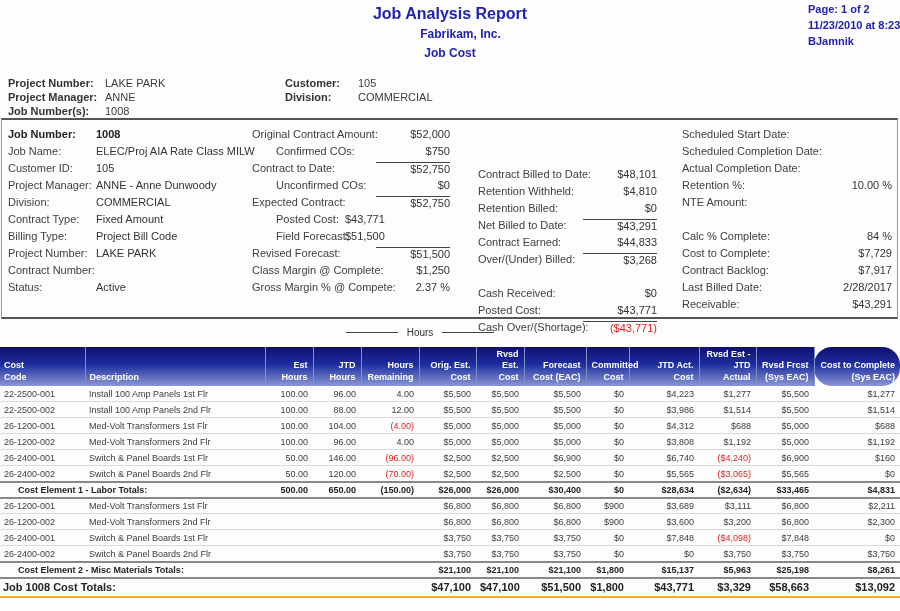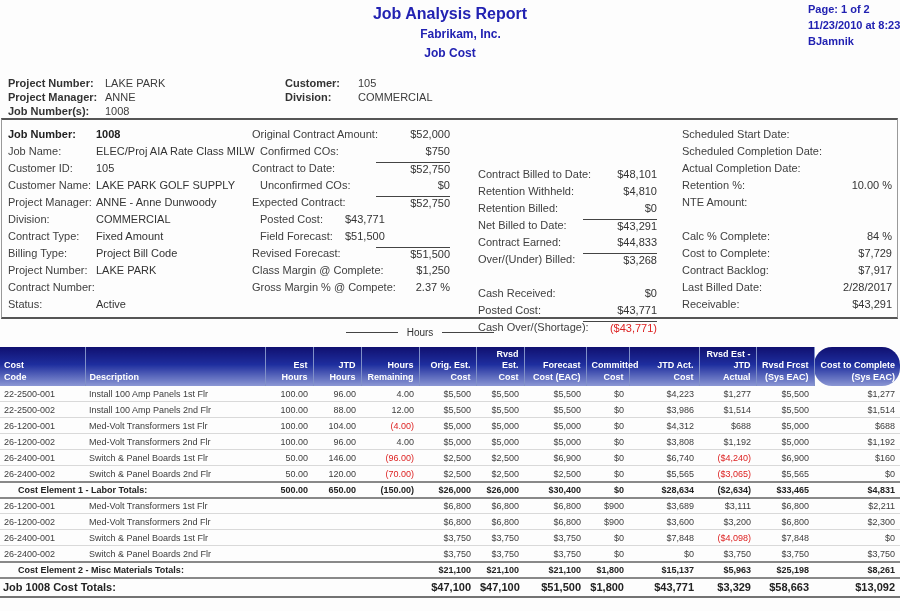--- a/index.html
+++ b/index.html
@@ -27,21 +27,21 @@
   .detail-box { position:absolute; top:118px; left:1px; width:897px; height:201px;
     border-top:2px solid #555; border-bottom:2px solid #555; border-left:1px solid #999; border-right:1px solid #999;
     background:#fdfdfd; }
   .dcol { position:absolute; top:7px; font-size:11px; }
   .dcol1 { left:6px;  width:244px; }
   .dcol2 { left:250px; width:198px; }
   .dcol3 { left:476px; width:179px;margin-top:40px; }
   .dcol4 { left:680px; width:210px; }
   .drow { position:relative; height:17px; }
   .dlab { position:absolute; left:0; top:1px; color:#404040; white-space:nowrap; }
-  .dlab.ind { left:8px; }
+  .dlab.ind { left:24px; }
   .dval { position:absolute; right:0; top:1px; width:74px; text-align:right; color:#333; white-space:nowrap; }
   .dval.la { border-top:1px solid #444; }
   .dval.vl { left:93px; right:auto; text-align:left; }
   .dcol1 .dval { left:88px; right:auto; width:auto; text-align:left; }
   .b { font-weight:bold; color:#222; }
   .neg { color:#dd2222; }
 
   
   .hours-divider { position:absolute; top:327px; left:300px; width:240px; display:flex; align-items:center; justify-content:center; font-size:10px; color:#333; }
   .hline { display:inline-block; width:52px; height:1px; background:#444; margin:0 9px; }
@@ -55,21 +55,21 @@
   .cost-table thead th:last-child { border-right:none;border-radius:18px; }
   .cost-table th.tl { text-align:left; padding-left:4px; }
   .cost-table th.tr { text-align:right; }
   .cost-table td { height:16px; padding:1px 5px 1px 4px; white-space:nowrap; overflow:hidden; color:#3c3c3c; }
   .cost-table td.tr { text-align:right; }
   .cost-table td.tl { text-align:left; }
   .cost-table tr.data td { border-top:1px solid #d9d9d9; }
   .cost-table tbody tr:first-child td { border-top:none; }
   .cost-table tr.subtotal td { border-top:2px solid #888; border-bottom:2px solid #888; font-weight:bold; color:#222; }
   .cost-table tr.subtotal td.lab { padding-left:18px; text-align:left; }
-  .cost-table tr.grand td { border-bottom:2px solid #737373; font-weight:bold; font-size:11px; height:19px; color:#222; }
+  .cost-table tr.grand td { border-bottom:2px solid #eab308; font-weight:bold; font-size:11px; height:19px; color:#222; }
   .cost-table tr.grand td.lab { padding-left:3px; text-align:left; }
   .cost-table td.neg { color:#dd2222; }
 </style>
 </head>
 <body>
 
 <div class="page">
 
   <div class="title-block">
     <div class="title">Job Analysis Report</div>
@@ -108,24 +108,20 @@
           <span class="dlab b">Job Number:</span>
           <span class="dval b">1008</span>
         </div>
         <div class="drow">
           <span class="dlab">Job Name:</span>
           <span class="dval">ELEC/Proj AIA Rate Class MILW</span>
         </div>
         <div class="drow">
           <span class="dlab">Customer ID:</span>
           <span class="dval">105</span>
-        </div>
-        <div class="drow">
-          <span class="dlab">Customer Name:</span>
-          <span class="dval">LAKE PARK GOLF SUPPLY</span>
         </div>
         <div class="drow">
           <span class="dlab">Project Manager:</span>
           <span class="dval">ANNE - Anne Dunwoody</span>
         </div>
         <div class="drow">
           <span class="dlab">Division:</span>
           <span class="dval">COMMERCIAL</span>
         </div>
         <div class="drow">

